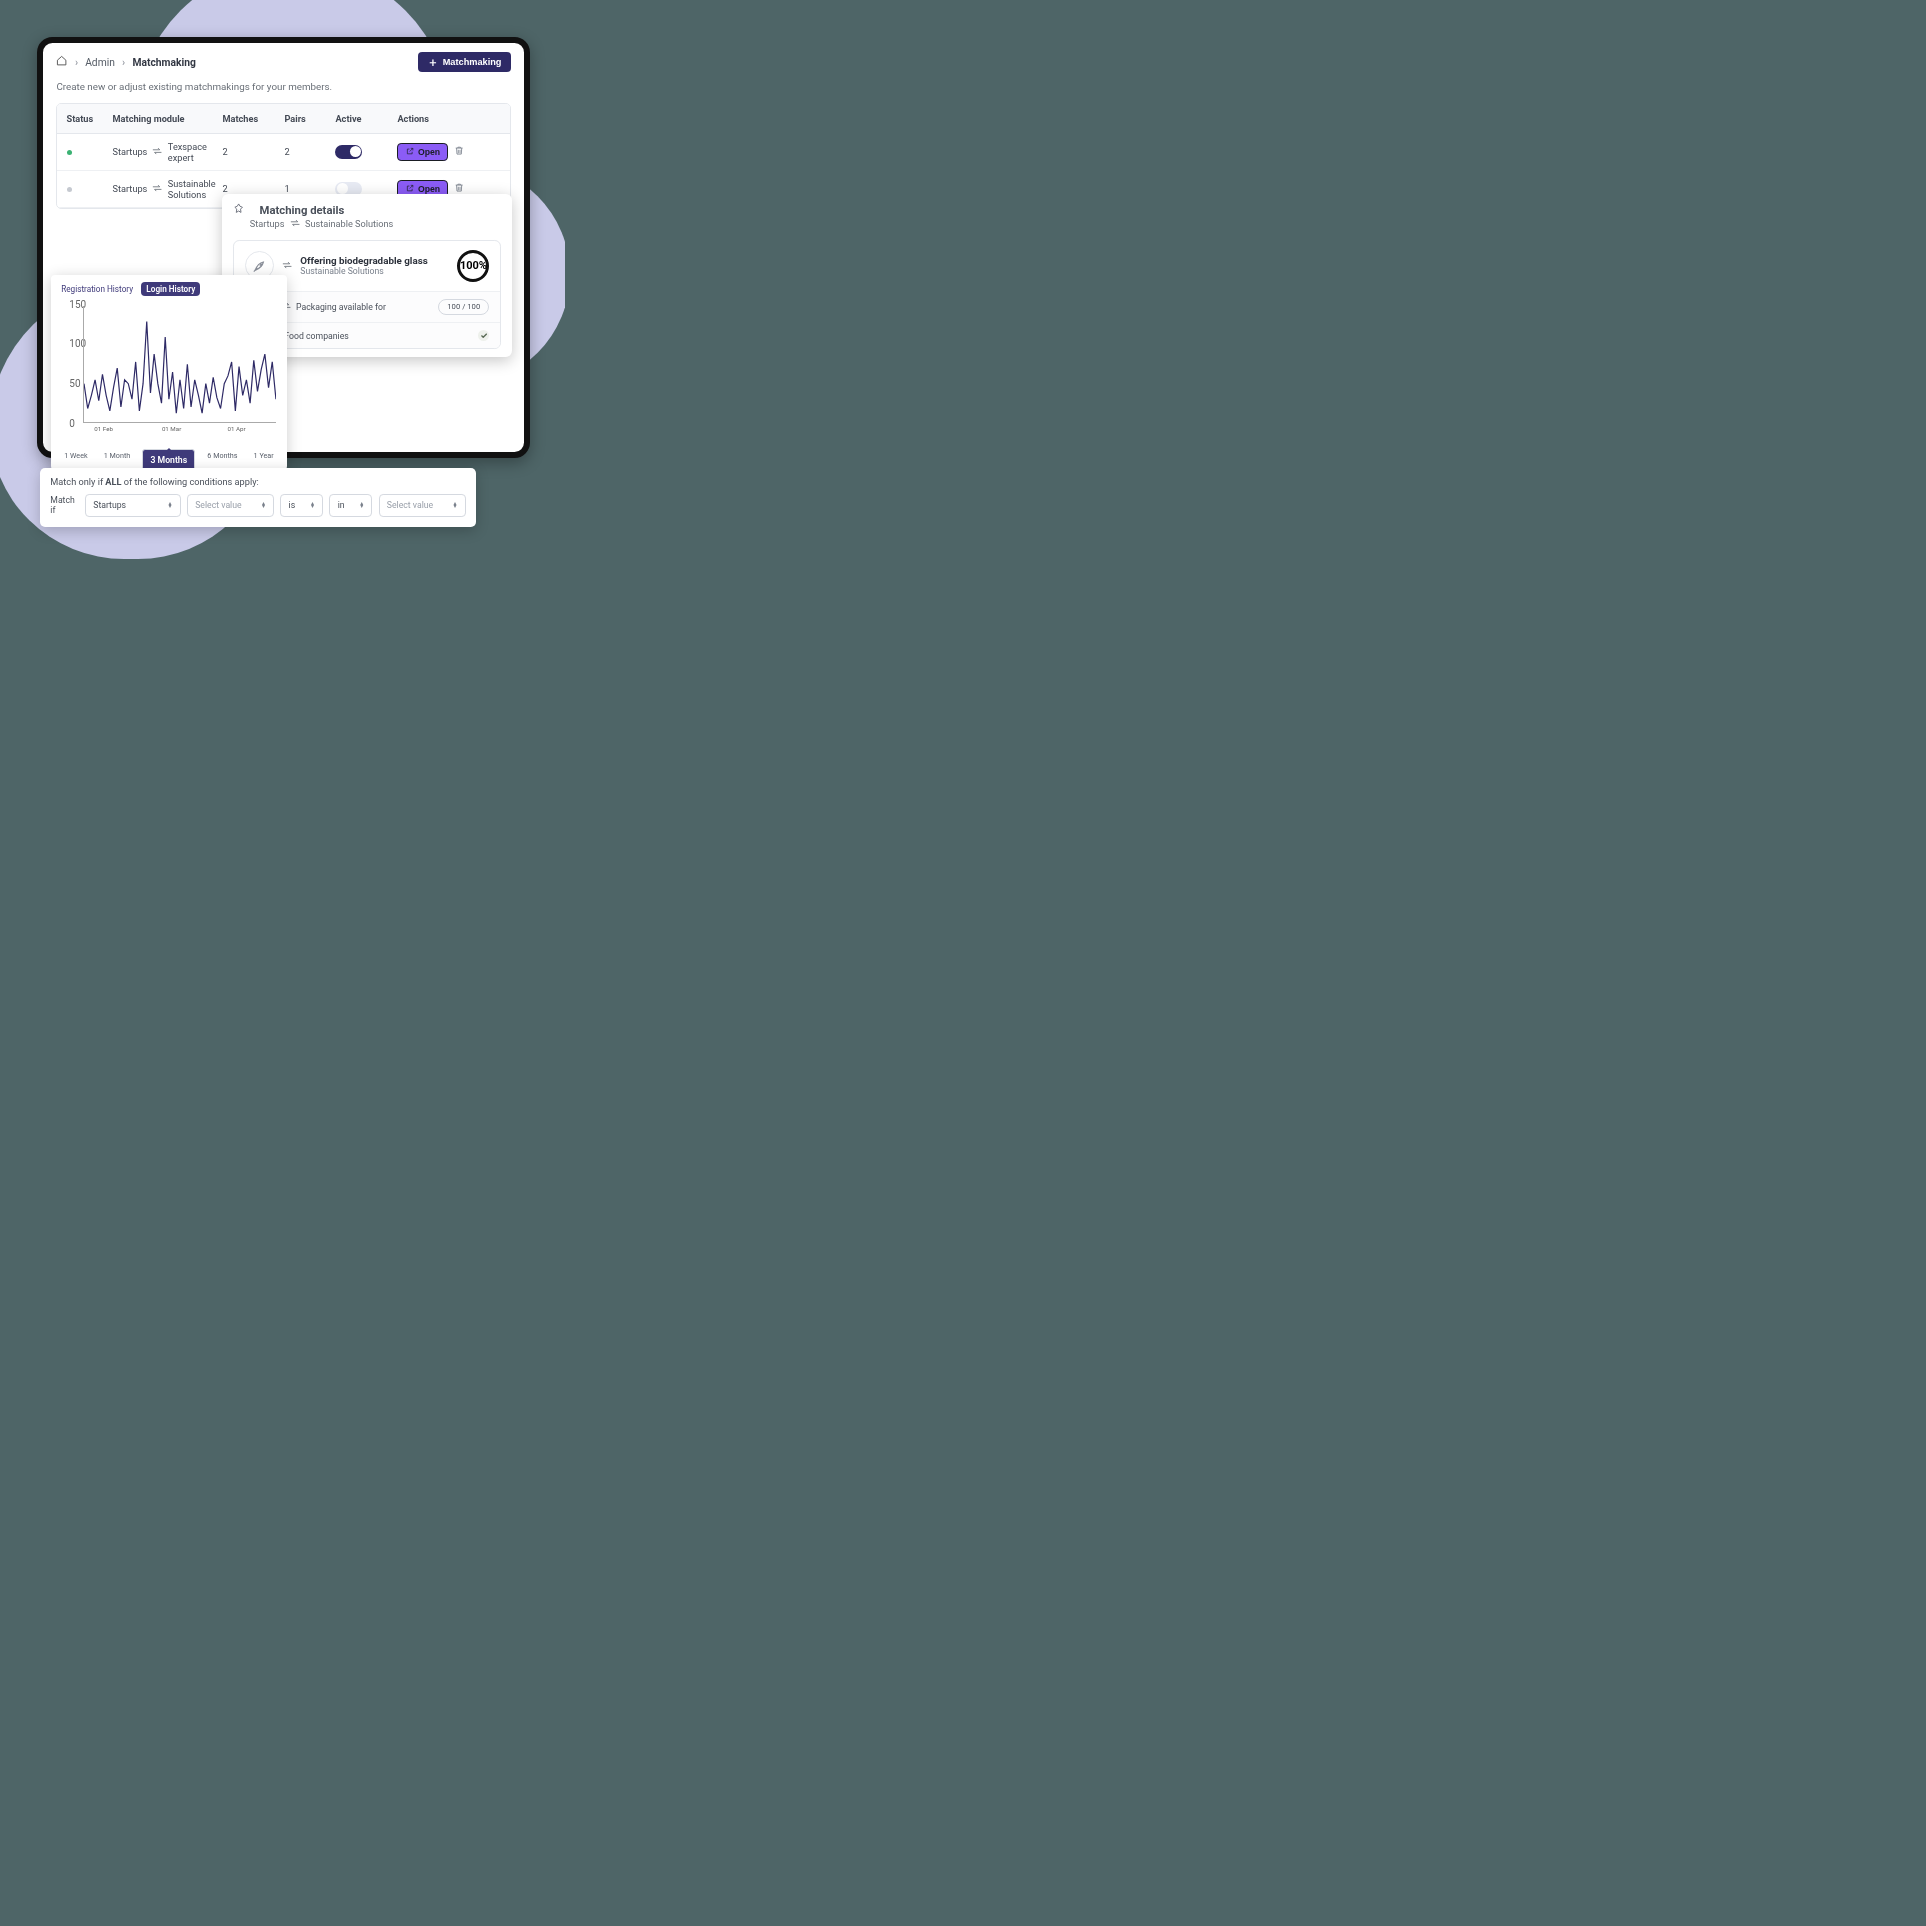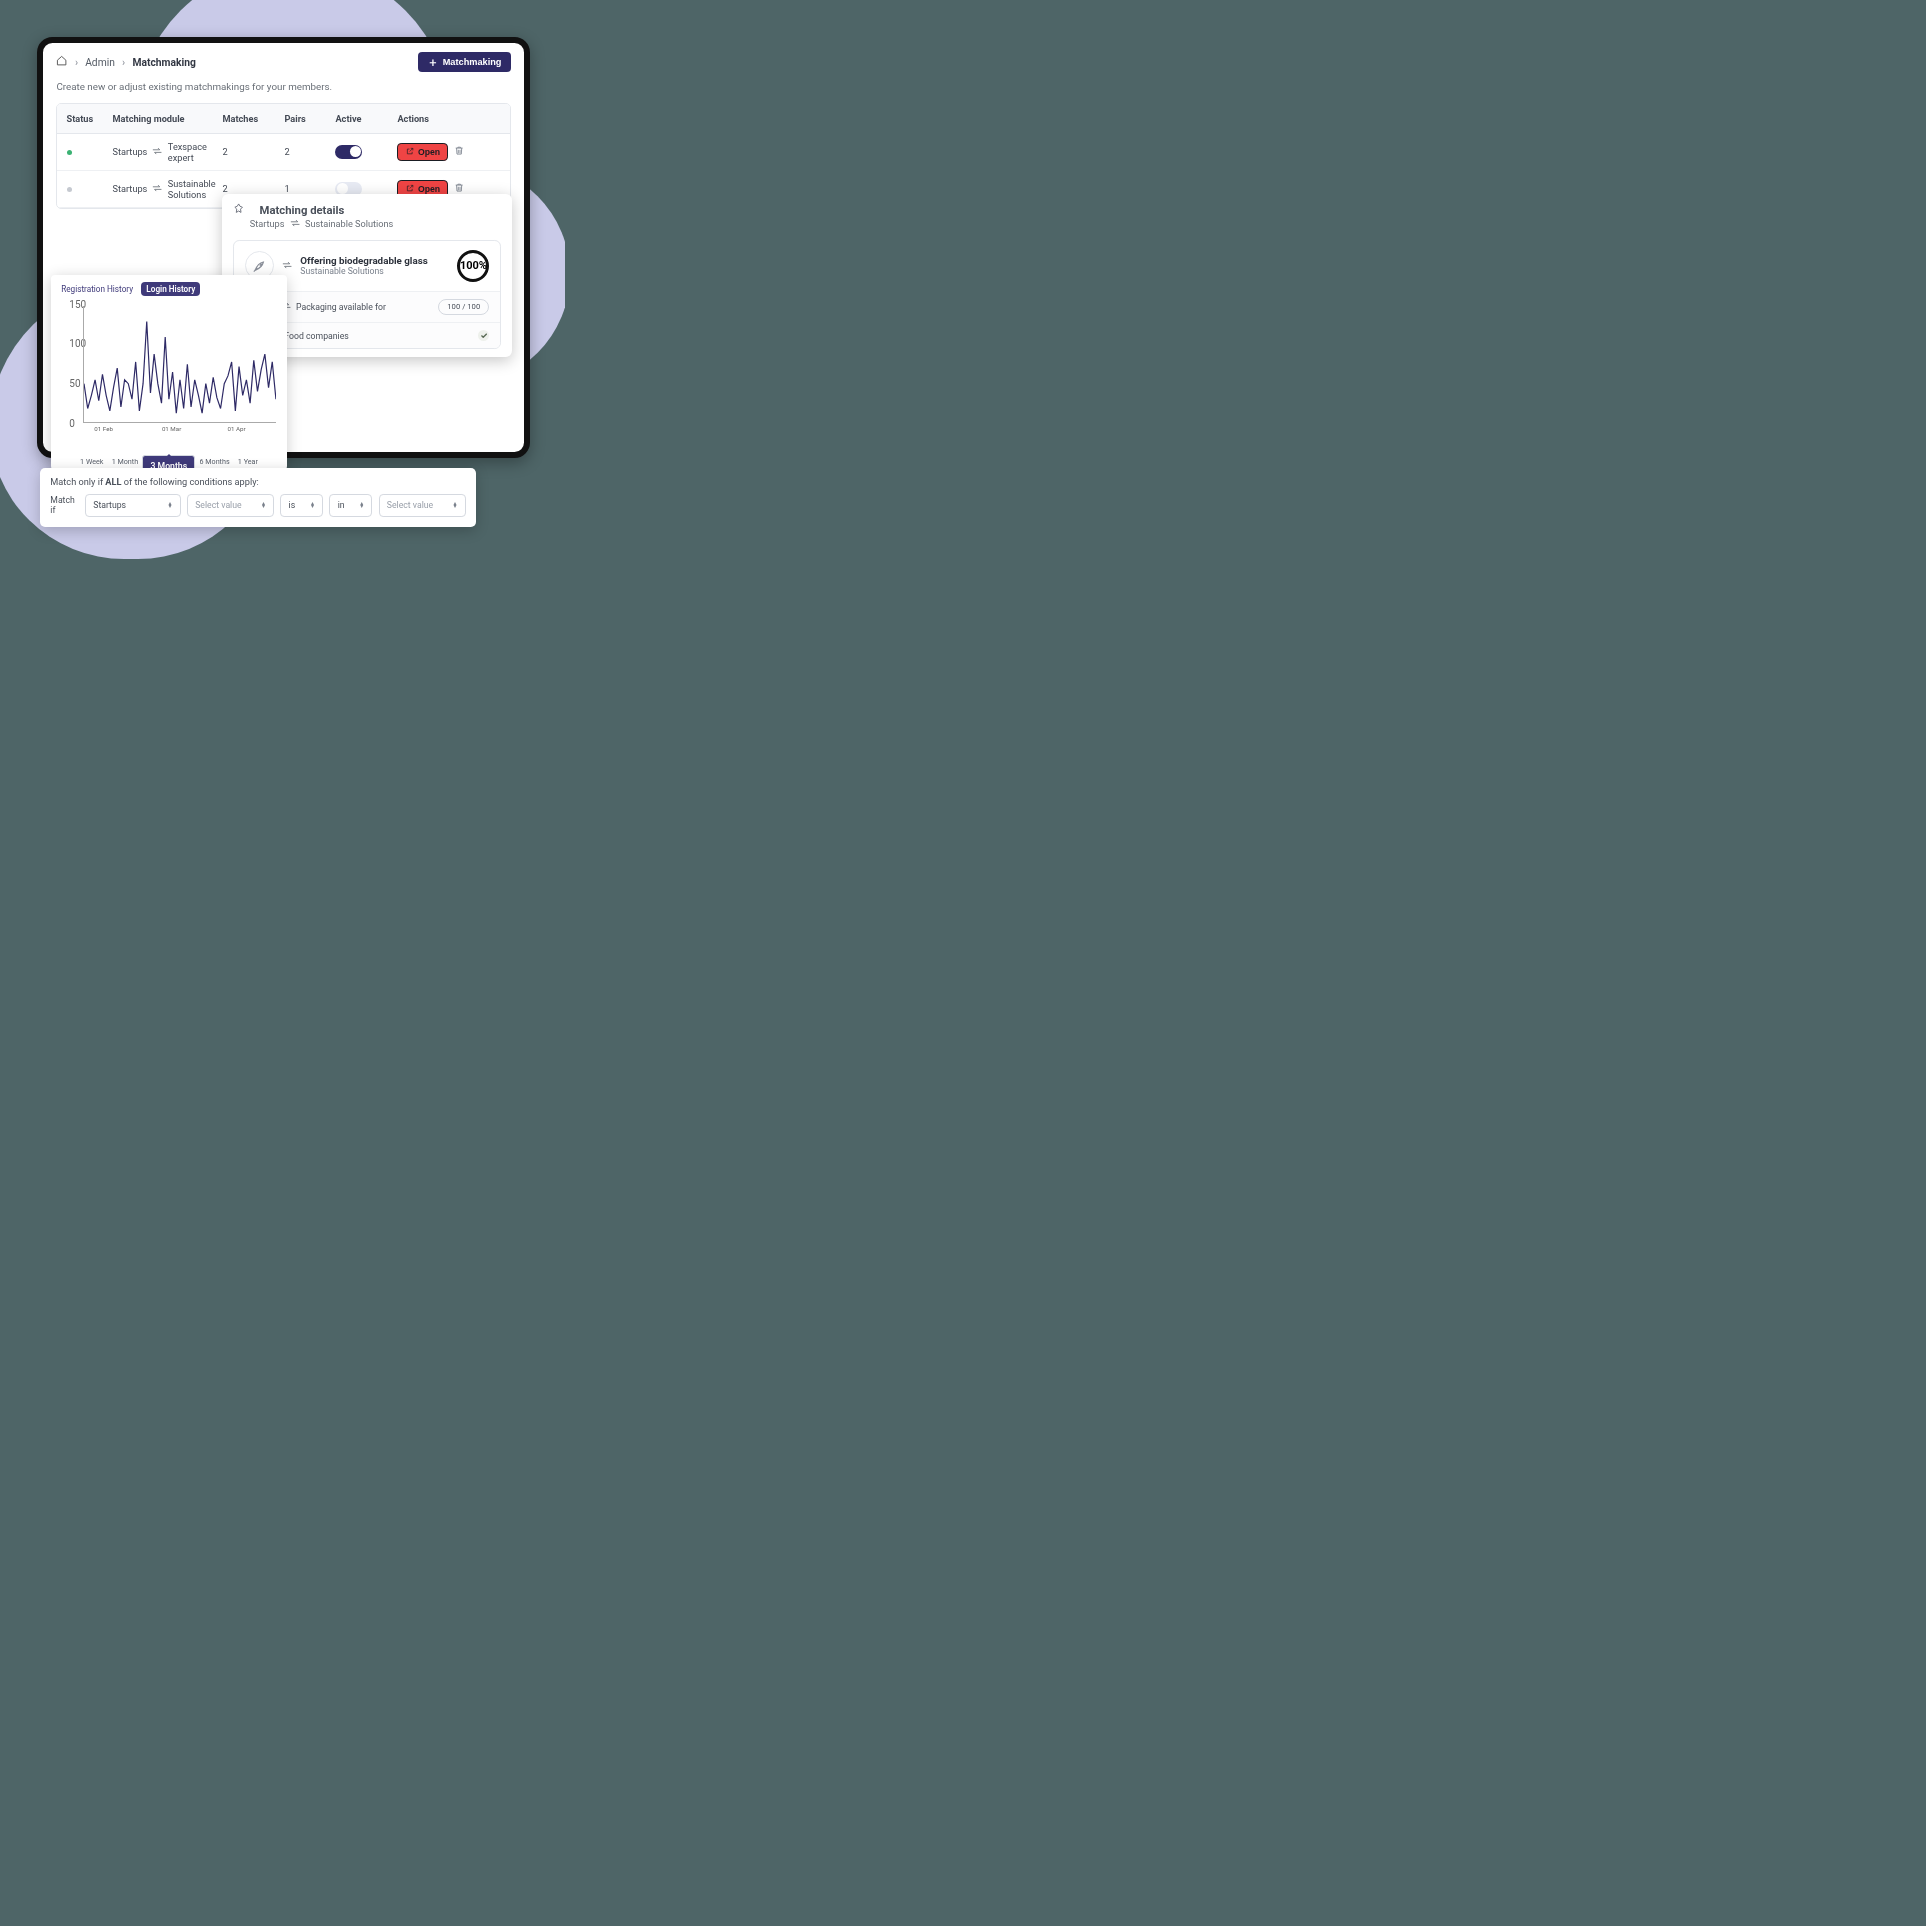--- a/index.html
+++ b/index.html
@@ -69,21 +69,21 @@
     position: relative; cursor: pointer;
   }
   .toggle.off { background: #e7eaf3; }
   .knob {
     position: absolute; width: 11.3px; height: 11.3px; background: #fff;
     border-radius: 50%; top: 1.5px; right: 1.5px;
   }
   .toggle.off .knob { left: 1.5px; right: auto; }
   .actions { display: flex; gap: 6.2px; align-items: center; }
   .btn-open {
-    border: 1px solid #1a1d23; background: #ef4444; color: #1a1d23;
+    border: 1px solid #1a1d23; background: #8b5cf6; color: #1a1d23;
     padding: 3.1px 7.2px; border-radius: 4.1px; font-size: 8.7px; font-weight: 600;
     display: flex; align-items: center; gap: 4.1px; cursor: pointer;
   }
   .open-ic svg { width: 8.2px; height: 8.2px; stroke: #1a1d23; stroke-width: 2; fill: none; }
   .trash svg { width: 10.3px; height: 11.3px; stroke: #7a818c; stroke-width: 2; fill: none; cursor: pointer; }
 
   
   .popover {
     position: absolute;
     left: 222px; top: 194px;
@@ -147,21 +147,21 @@
   .plotarea {
     position: absolute; left: 17.5px; right: 2.1px; top: 2.1px; bottom: 14.4px;
     border-left: 0.5px solid #aaa; border-bottom: 0.5px solid #aaa;
   }
   .plotarea svg { width: 100%; height: 100%; }
   .xaxis { position: absolute; left: 17.5px; right: 2.1px; bottom: 0; height: 12.3px; display: flex; }
   .xtick { font-size: 6.2px; color: #666; }
   .xtick:nth-child(1){ position:absolute; left:6%; }
   .xtick:nth-child(2){ position:absolute; left:41%; }
   .xtick:nth-child(3){ position:absolute; left:75%; }
-  .ranges { display: flex; justify-content: center; margin-top: 17px; font-size: 7.2px; color: #5a606b; }
+  .ranges { display: flex; justify-content: space-between; margin-top: 11px; font-size: 7.2px; color: #5a606b; }
   .range { cursor: pointer; padding: 2.1px 4.1px; }
   .range.sel { background: #3f3a7a; color: #fff; border-radius: 3.1px; font-weight: 600; position: relative; }
   .range.sel::before {
     content:""; position:absolute; top:-4.1px; left:50%; transform:translateX(-50%);
     border:3.1px solid transparent; border-bottom-color:#3f3a7a;
   }
 
   
   .builder {
     position: absolute; left: 40px; top: 468px;

